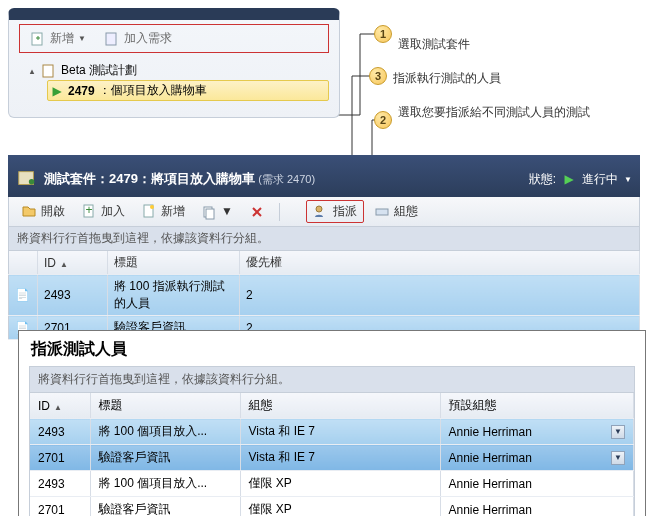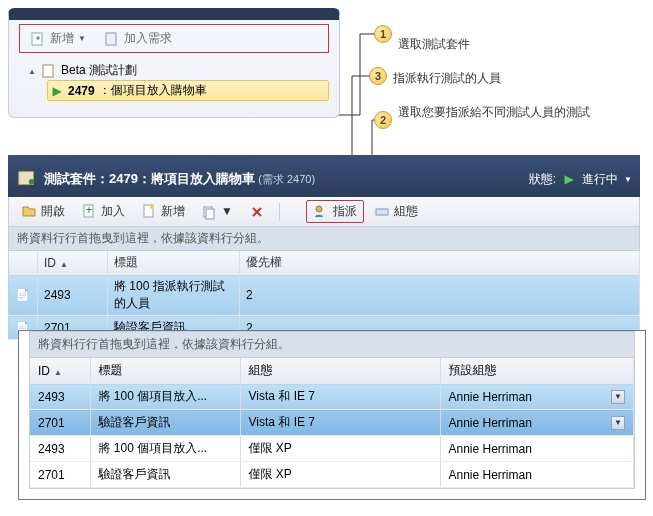--- a/index.html
+++ b/index.html
@@ -216,20 +216,21 @@
   <tr class="sel">
     <td><span class="row-icon">📄</span></td>
     <td>2701</td>
     <td>驗證客戶資訊</td>
     <td>2</td>
   </tr>
 </tbody>
   </table>
 
 <div class="assign-panel">
+  <div class="assign-title">指派測試人員</div>
   <div class="assign-body">
     <div class="assign-hint">將資料行行首拖曳到這裡，依據該資料行分組。</div>
     <table class="grid2">
       <tbody>
           <tr>
         <th style="width:60px;"><span>ID</span><span class="asc">▲</span></th>
         <th style="width:150px;">標題</th>
         <th style="width:200px;">組態</th>
         <th>預設組態</th>
       </tr>

